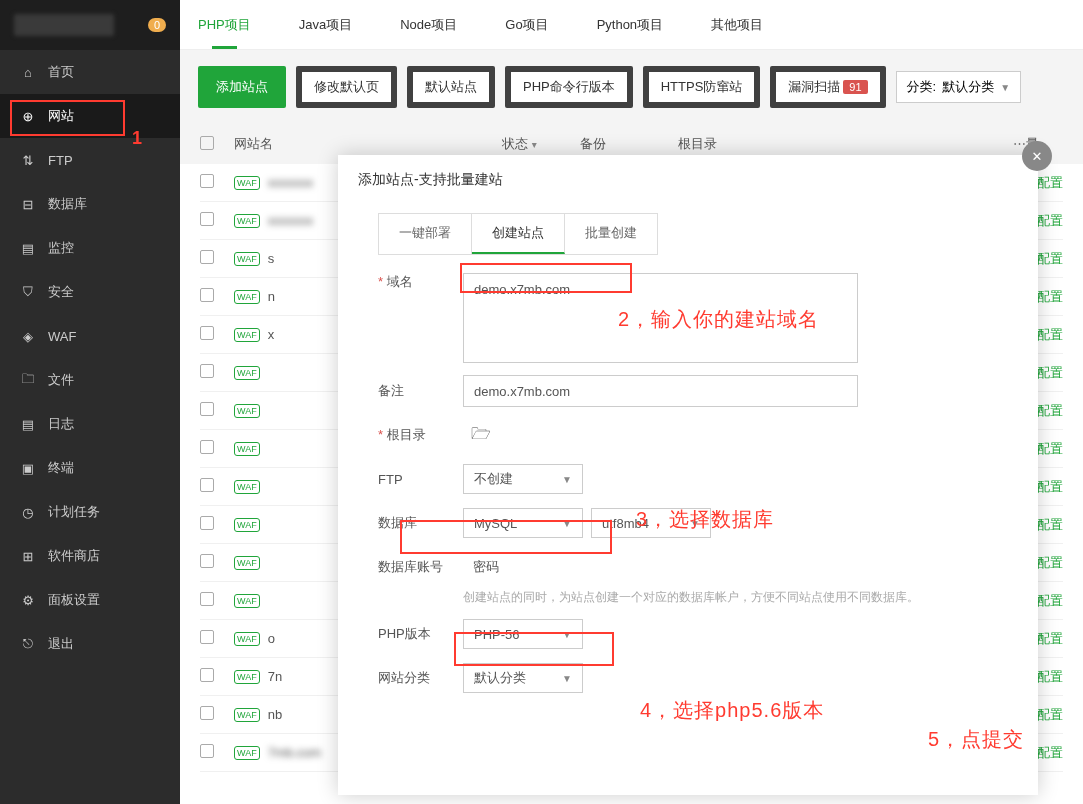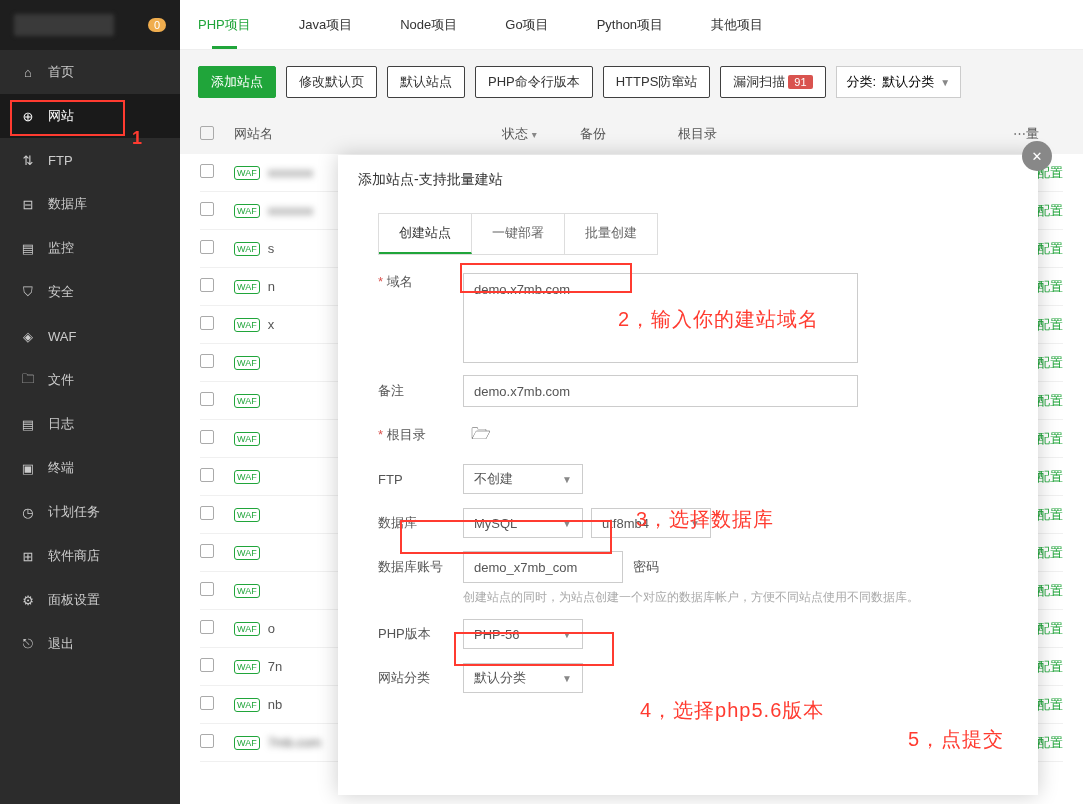--- a/index.html
+++ b/index.html
@@ -12,21 +12,21 @@
 .sb-item.active{background:#1a1a1a;color:#fff}
 .sb-icon{width:16px;height:16px;display:inline-flex;align-items:center;justify-content:center}
 .sb-highlight{border:2px solid #ff3b30;position:absolute;left:10px;top:100px;width:115px;height:36px;pointer-events:none}
 .sb-ann1{position:absolute;left:132px;top:128px;color:#ff3b30;font-size:18px;font-weight:bold}
 .main{position:absolute;left:180px;top:0;right:0;height:804px;background:#fff}
 .tabs{height:50px;display:flex;align-items:center;border-bottom:1px solid #eee;padding:0 14px;gap:40px}
 .tab{color:#333;padding:14px 4px;cursor:pointer;position:relative}
 .tab.active{color:#20a53a}
 .tab.active::after{content:"";position:absolute;bottom:-1px;left:30%;width:40%;height:3px;background:#20a53a}
 .toolbar{padding:16px 18px;display:flex;gap:10px;align-items:center;background:#f4f4f4}
-.btn{background:#fff;border:1px solid #404040;padding:6px 12px;cursor:pointer;color:#333;border-radius:2px}
+.btn{background:#fff;border:6px solid #404040;padding:6px 12px;cursor:pointer;color:#333;border-radius:2px}
 .btn.green{background:#20a53a;color:#fff;border-color:#20a53a}
 .badge-red{background:#d9534f;color:#fff;padding:1px 6px;font-size:11px;border-radius:2px;margin-left:3px}
 .sel{display:flex;align-items:center;gap:6px;border:1px solid #ccc;padding:6px 10px;background:#fff}
 .chev{font-size:10px;color:#888}
 .thead{display:flex;align-items:center;height:40px;padding:0 20px;background:#f4f4f4;color:#555;gap:18px}
 .thead .c0{width:16px}
 .thead .c1{width:250px}
 .thead .c2{width:60px}
 .thead .c3{width:80px}
 .thead .c4{flex:1}
@@ -285,22 +285,22 @@
       </div>
   </div>
 </div>
 
 <div class="modal">
   <div class="modal-close">
       <span>✕</span>
     </div>
   <div class="modal-title">添加站点-支持批量建站</div>
   <div class="modal-tabs">
+    <div class="mtab">一键部署</div>
     <div class="mtab active">创建站点</div>
-    <div class="mtab">一键部署</div>
     <div class="mtab">批量创建</div>
   </div>
   <div class="frow" style="align-items:flex-start">
     <div class="flabel req">域名</div>
     <textarea class="ftextarea" style="">demo.x7mb.com</textarea>
   </div>
   <div class="frow">
     <div class="flabel">备注</div>
     <input class="finput w1" value="demo.x7mb.com" style="">
   </div>
@@ -321,21 +321,20 @@
         <span>MySQL</span>
         <span class="chev">▼</span>
       </div>
     <div class="dropdown" style="margin-left:8px">
         <span>utf8mb4</span>
         <span class="chev">▼</span>
       </div>
   </div>
   <div class="frow">
     <div class="flabel">数据库账号</div>
-    <input class="finput" style="width: 160px;" value="demo_x7mb_com">
     <span style="margin:0 10px;color:#555">密码</span>
   </div>
   <div class="hint">创建站点的同时，为站点创建一个对应的数据库帐户，方便不同站点使用不同数据库。</div>
   <div class="frow">
     <div class="flabel">PHP版本</div>
     <div class="dropdown">
         <span>PHP-56</span>
         <span class="chev">▼</span>
       </div>
   </div>
@@ -347,13 +346,13 @@
       </div>
   </div>
 </div>
 
 <div class="hl" style="left:460px;top:263px;width:172px;height:30px"></div>
 <div class="ann" style="left:618px;top:306px">2，输入你的建站域名</div>
 <div class="hl" style="left:400px;top:520px;width:212px;height:34px"></div>
 <div class="ann" style="left:636px;top:506px">3，选择数据库</div>
 <div class="hl" style="left:454px;top:632px;width:160px;height:34px"></div>
 <div class="ann" style="left:640px;top:697px">4，选择php5.6版本</div>
-<div class="ann" style="left:908px;top:726px">5，点提交</div>
+<div class="ann" style="left:928px;top:726px">5，点提交</div>
 
 </body></html>

